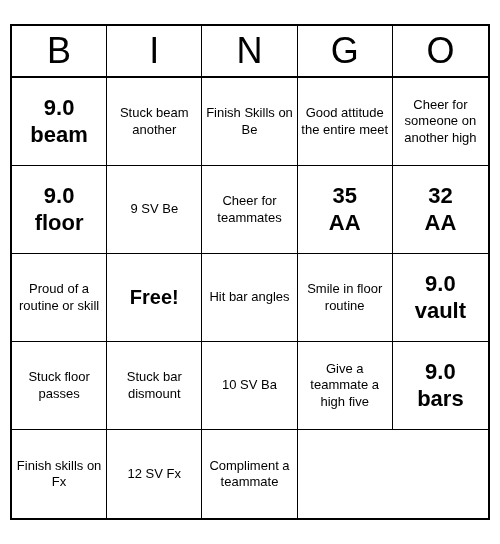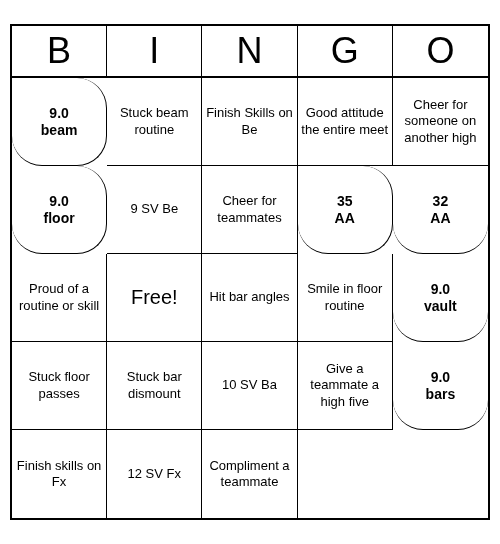--- a/index.html
+++ b/index.html
@@ -43,44 +43,43 @@
       align-items: center;
       justify-content: center;
       text-align: center;
       padding: 4px 3px;
       font-size: 13px;
       line-height: 1.25;
     }
     .cell:nth-child(5n) { border-right: none; }
     .cell:nth-child(n+21) { border-bottom: none; }
     .cell-large {
-      font-size: 14px;
+      font-size: 22px;
       font-weight: bold;
       line-height: 1.2;
-      border-radius: 30px;
     }
     .cell-free {
       font-size: 20px;
-      font-weight: normal;
+      font-weight: bold;
     }
   </style>
 </head>
 <body>
 
 <div class="bingo-card">
   <div class="header-row">
   <div class="header-cell">B</div>
       <div class="header-cell">I</div>
       <div class="header-cell">N</div>
       <div class="header-cell">G</div>
       <div class="header-cell">O</div>
     </div>
   <div class="grid">
   <div class="cell cell-large">9.0<br>beam</div>
-      <div class="cell">Stuck beam routine</div>
+      <div class="cell">Stuck beam another</div>
       <div class="cell">Finish Skills on Be</div>
       <div class="cell">Good attitude the entire meet</div>
       <div class="cell">Cheer for someone on another high</div>
       <div class="cell cell-large">9.0<br>floor</div>
       <div class="cell">9 SV Be</div>
       <div class="cell">Cheer for teammates</div>
       <div class="cell cell-large">35<br>AA</div>
       <div class="cell cell-large">32<br>AA</div>
       <div class="cell">Proud of a routine or skill</div>
       <div class="cell cell-free">Free!</div>

